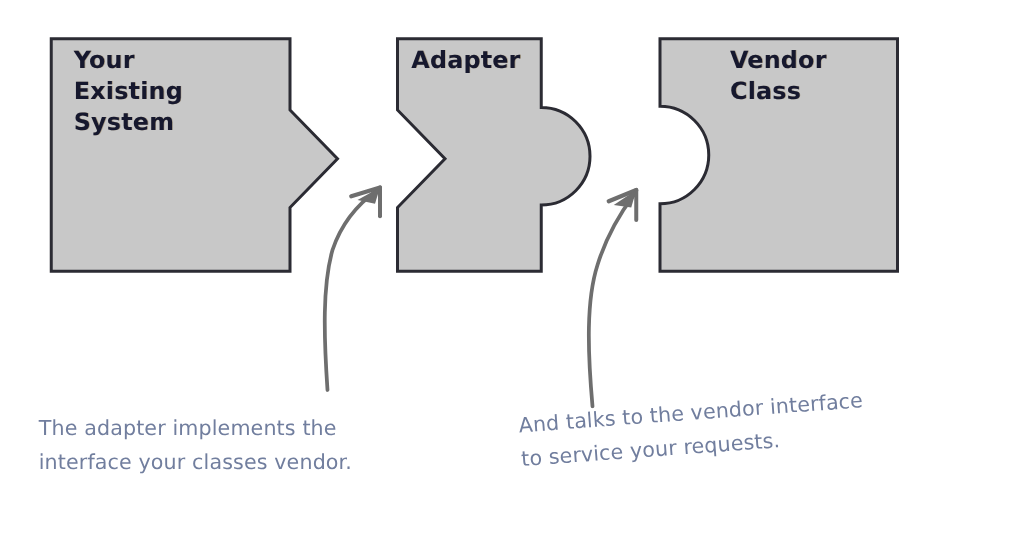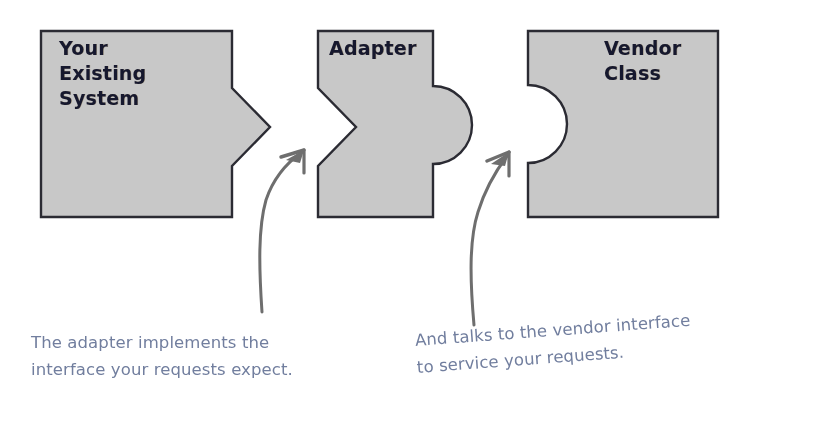--- a/index.html
+++ b/index.html
@@ -30,21 +30,21 @@
     font-weight: bold;
     font-size: 19px;
     line-height: 25px;
     color: #16182e;
     letter-spacing: 0.2px;
     white-space: pre-line;
     text-shadow: 0.5px 0 0 rgba(120,90,40,0.45);
   }
   #label-existing-system { left: 59px;  top: 36px; }
   #label-adapter        { left: 329px; top: 36px; text-align: right; }
-  #label-vendor-class   { left: 584px; top: 36px; margin-left: 20px; }
+  #label-vendor-class   { left: 584px; top: 36px; }
 
   .caption {
     position: absolute;
     font-family: "DejaVu Sans", sans-serif;
     font-size: 16.5px;
     line-height: 27px;
     color: #717e9e;
     white-space: pre-line;
     letter-spacing: 0.1px;
   }
@@ -117,18 +117,18 @@
   <div class="box-label" id="label-existing-system">Your
 Existing
 System</div>
 
   <div class="box-label" id="label-adapter">Adapter</div>
 
   <div class="box-label" id="label-vendor-class">Vendor
 Class</div>
 
   <div class="caption" id="caption-left">The adapter implements the
-interface your requests expect.</div>
+interface your classes vendor.</div>
 
   <div class="caption" id="caption-right">And talks to the vendor interface
 to service your requests.</div>
 
 </div>
 
 </body></html>

